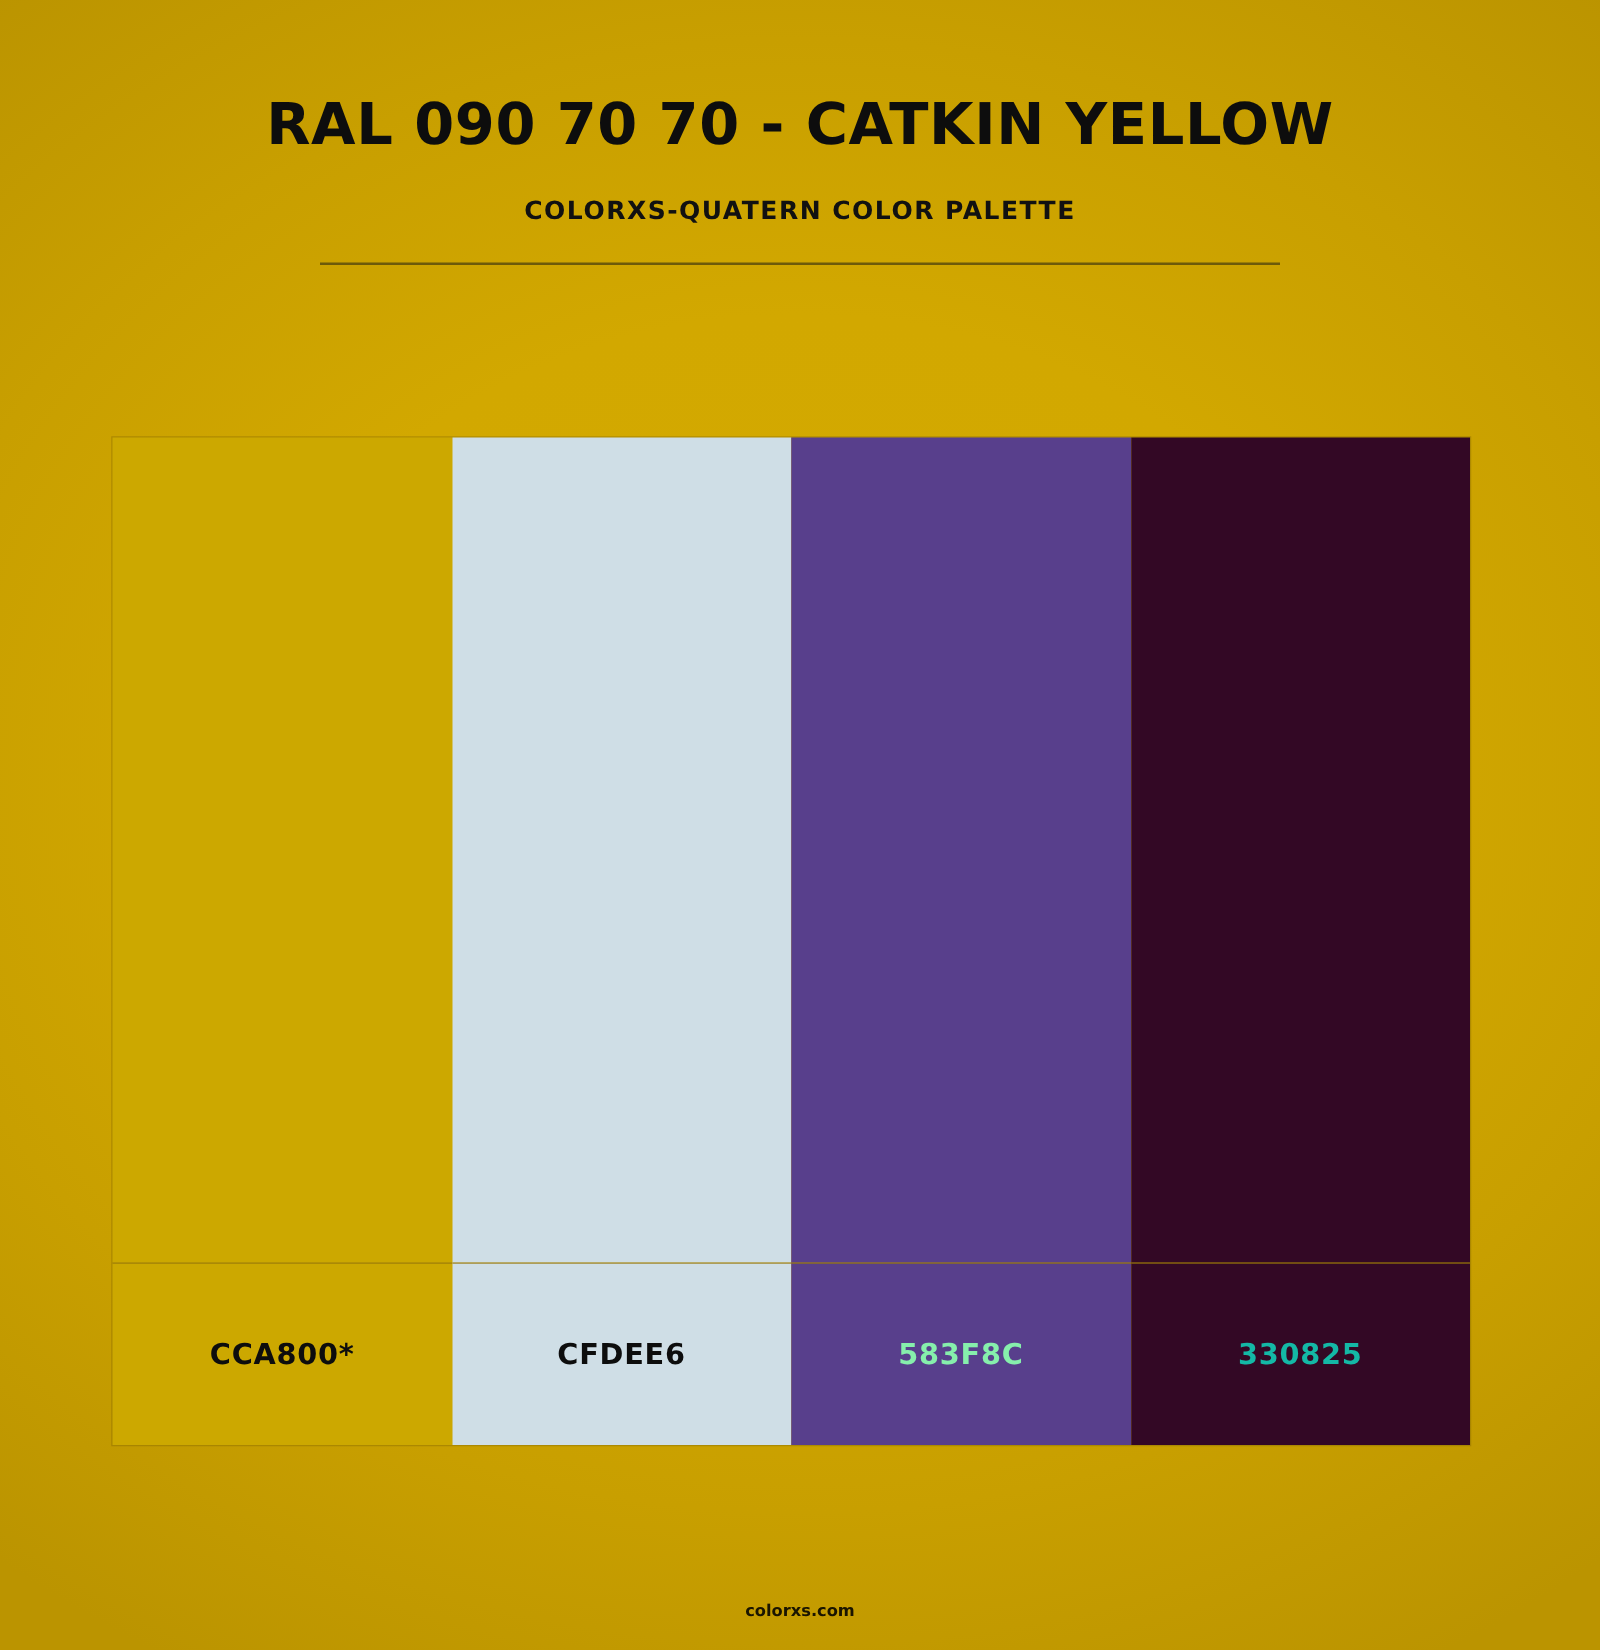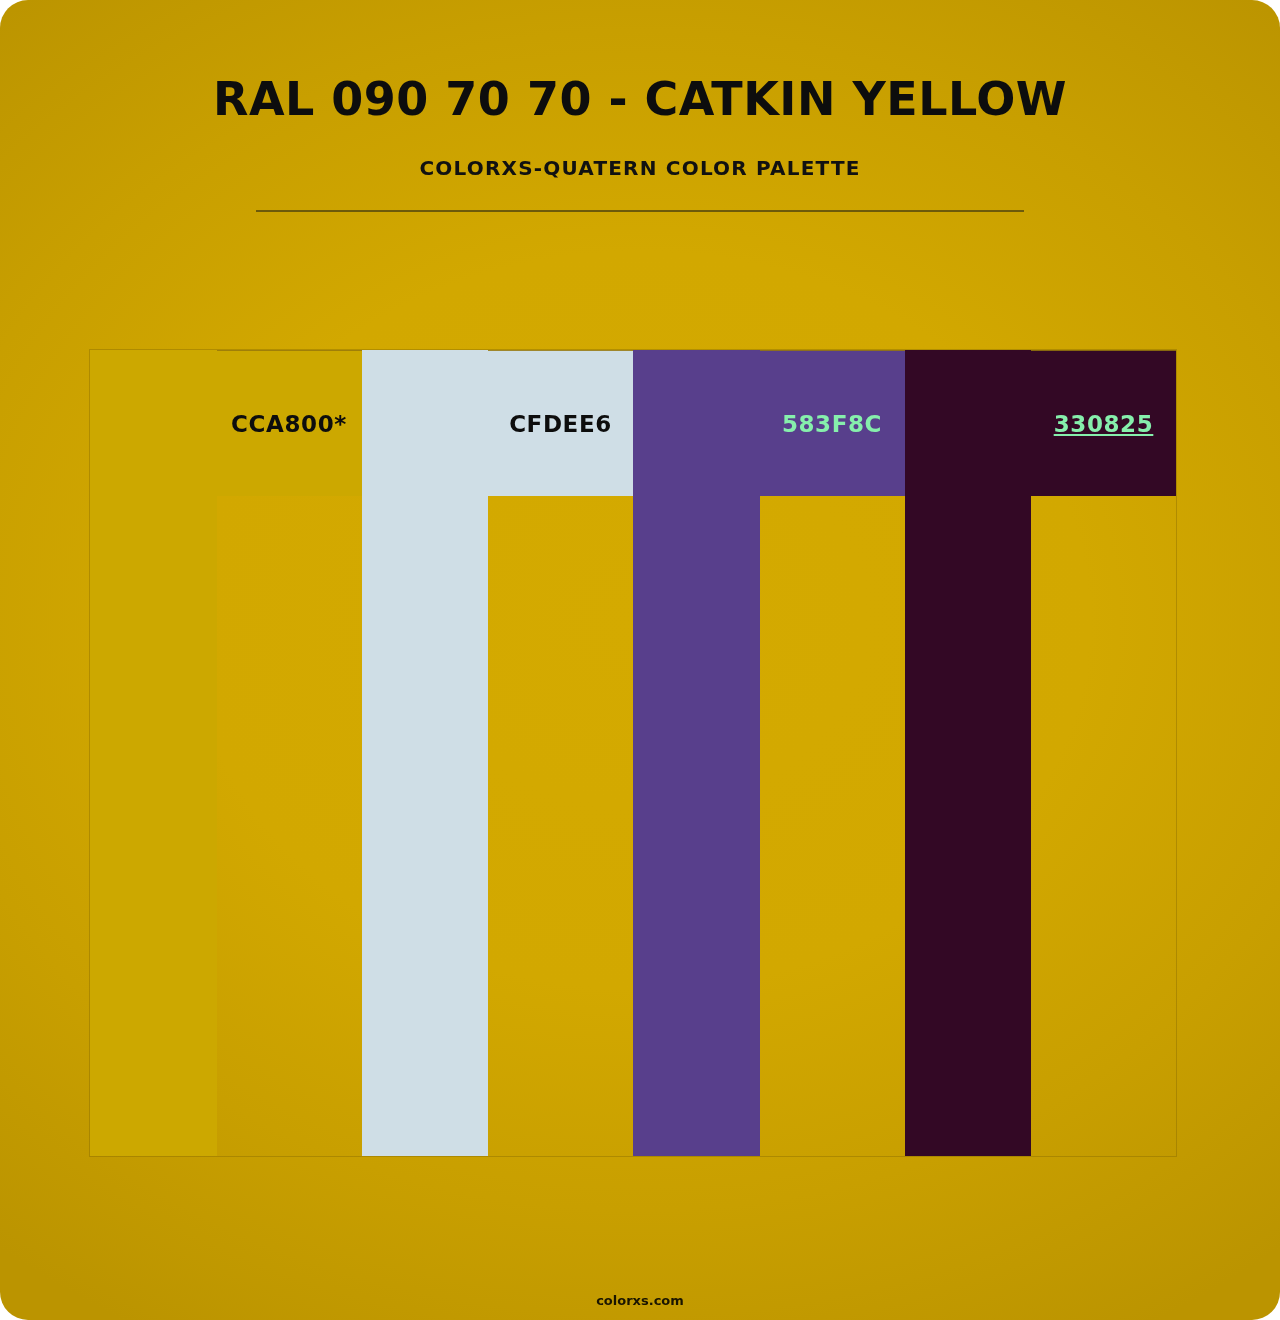--- a/index.html
+++ b/index.html
@@ -10,21 +10,20 @@
     width: 1280px;
     height: 1320px;
     font-family: "DejaVu Sans", sans-serif;
     overflow: hidden;
   }
   .page {
     position: relative;
     width: 1280px;
     height: 1320px;
     background: radial-gradient(ellipse 78% 62% at 50% 47%, #d4aa00 0%, #d2a800 45%, #c89f00 72%, #bb9400 100%);
-    border-radius: 28px;
   }
   .header {
     position: absolute;
     top: 0;
     left: 0;
     width: 1280px;
     text-align: center;
   }
   .title {
     margin: 0;
@@ -56,21 +55,21 @@
     top: 350px;
     width: 1086px;
     height: 806px;
     display: flex;
     box-shadow: 0 0 0 1px rgba(120, 95, 0, 0.35);
   }
   .swatch {
     position: relative;
     flex: 1 1 0;
     display: flex;
-    flex-direction: row;
+    flex-direction: column;
     justify-content: flex-end;
   }
   .swatch-color {
     flex: 1 1 auto;
   }
   .swatch-label {
     height: 145px;
     flex: 0 0 145px;
     display: flex;
     align-items: center;
@@ -80,21 +79,21 @@
     letter-spacing: 0.6px;
     border-top: 1px solid rgba(150, 120, 10, 0.85);
     font-family: "DejaVu Sans", sans-serif;
   }
   .footer {
     position: absolute;
     left: 0;
     bottom: 0;
     width: 1280px;
     text-align: center;
-    padding-bottom: 12px;
+    padding-bottom: 23px;
     font-size: 13px;
     font-weight: 700;
     color: #1a1500;
     font-family: "DejaVu Sans", sans-serif;
   }
 </style>
 </head>
 <body>
 
 <div class="page">
@@ -117,20 +116,20 @@
       <div class="swatch-label" style="background:#CFDEE6;color:#0d0d0d;">CFDEE6</div>
     </div>
 
     <div class="swatch">
       <div class="swatch-color" style="background:#583F8C;"></div>
       <div class="swatch-label" style="background:#583F8C;color:#86efac;">583F8C</div>
     </div>
 
     <div class="swatch">
       <div class="swatch-color" style="background:#330825;"></div>
-      <div class="swatch-label" style="background:#330825;color:#86efac;text-decoration:underline;">330825</div>
+      <div class="swatch-label" style="background:#330825;color:#14b8a6;">330825</div>
     </div>
 
   </div>
 
   <div class="footer">colorxs.com</div>
 
 </div>
 
 </body></html>

